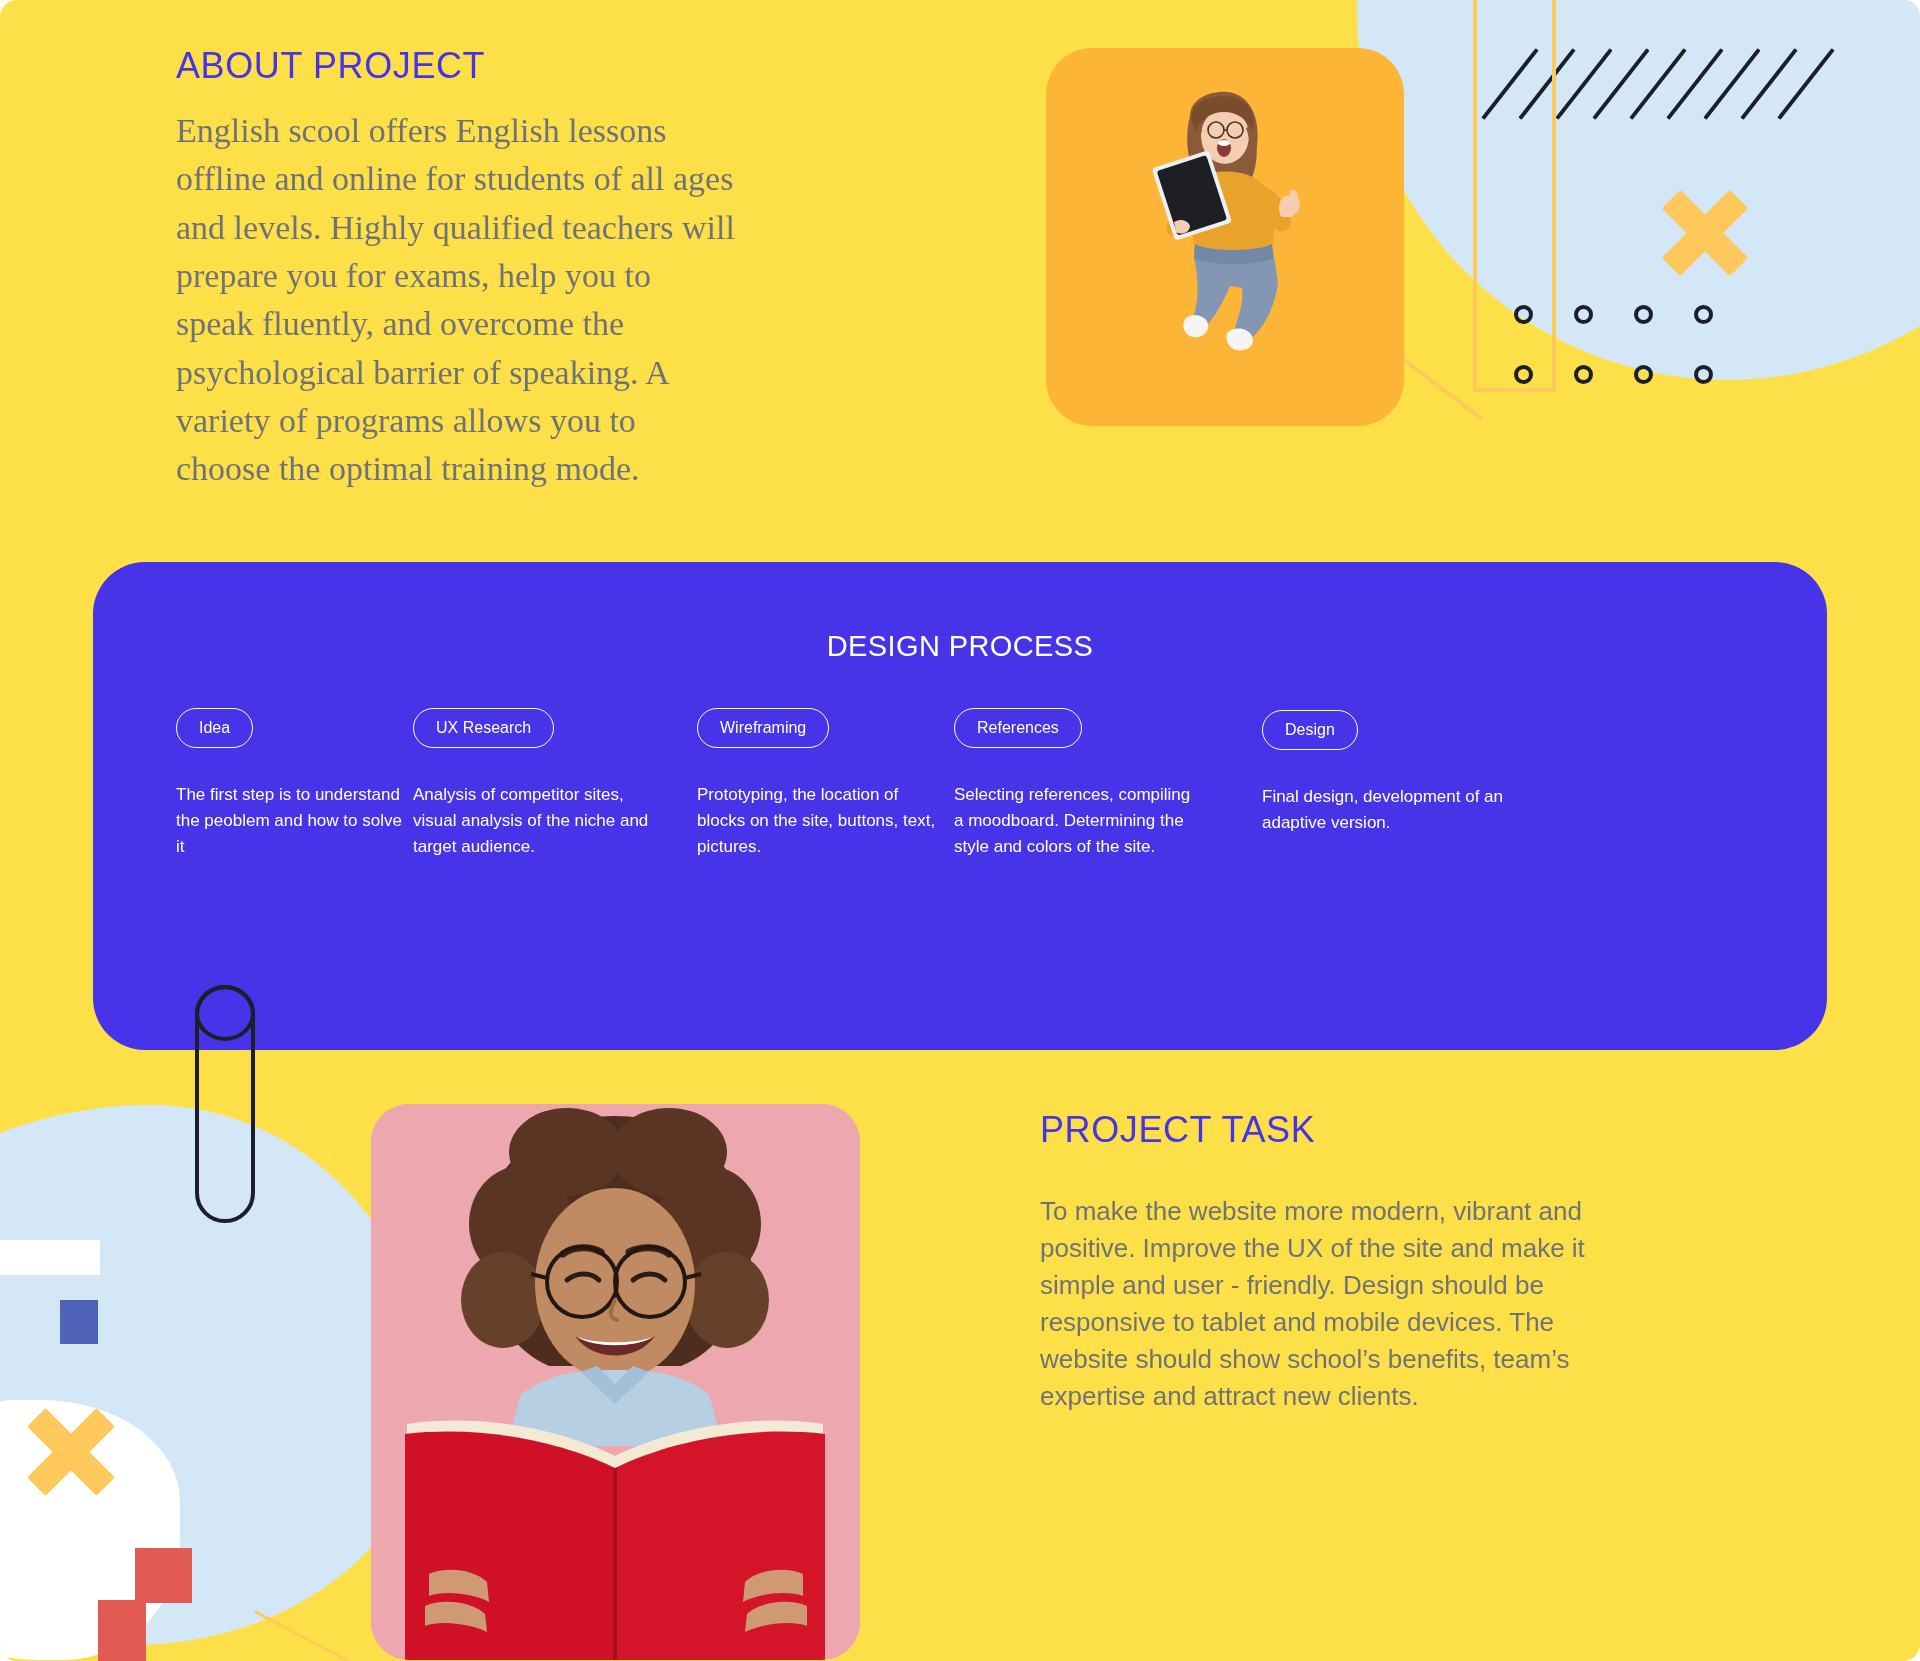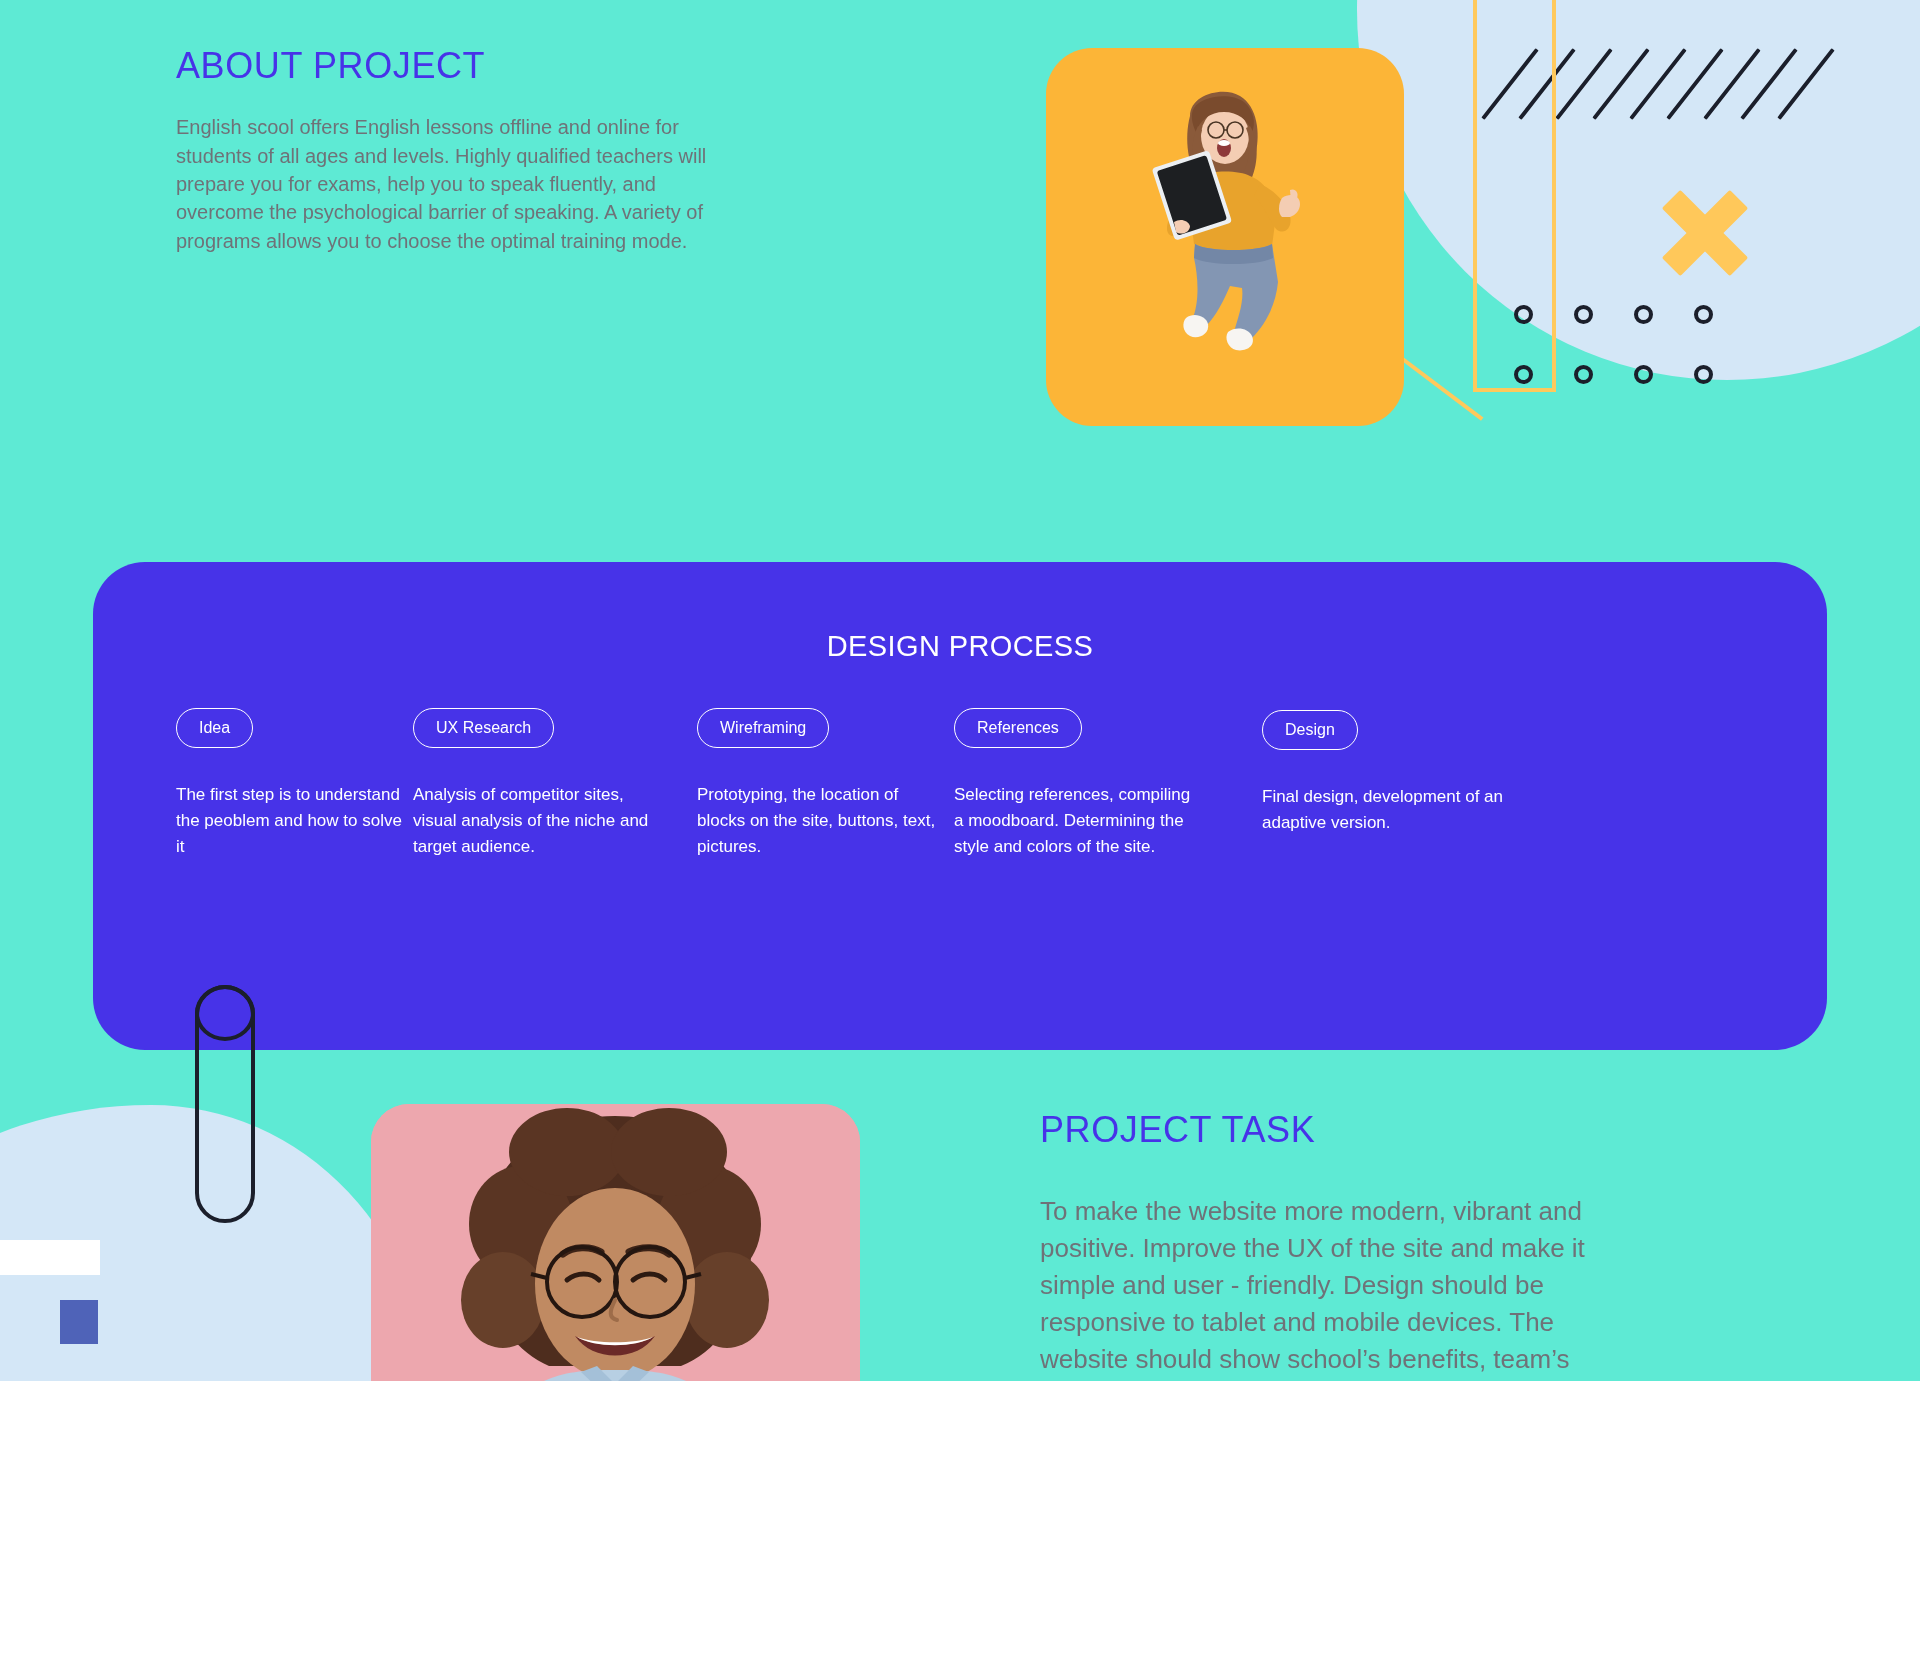--- a/index.html
+++ b/index.html
@@ -3,21 +3,21 @@
 <meta charset="utf-8">
 <style>
   * { box-sizing: border-box; margin: 0; padding: 0; }
   html, body {
     width: 1920px;
     height: 1661px;
     background: #ffffff;
     font-family: "Liberation Sans", sans-serif;
     overflow: hidden;
   }
-  .page { position: relative; width: 1920px; height: 1381px; background:#5eead4; overflow:hidden; }
+  .page { position: relative; width: 1920px; height: 1661px; background:#fde047; overflow:hidden;border-radius:17px; }
 
   
   .deco { position:absolute; pointer-events:none; }
 
   .blue-blob-tr {
     position:absolute; left:1357px; top:-360px; width:740px; height:740px;
     background:#d4e7f7; border-radius:50%;
   }
   .hatch-group { position:absolute; left:1508px; top:40px; width:330px; height:90px; }
   .hatch-line {
@@ -86,21 +86,21 @@
     background:#ffc95c; transform: rotate(28deg); transform-origin:left center;
   }
 
   
   .about-block { position:absolute; left:176px; top:44px; width:560px; }
   .sec-title {
     font-size:36px; font-weight:400; letter-spacing:0.6px; color:#4733e8;
     line-height:1.2; white-space:nowrap;
   }
   .body-copy {
-    margin-top:26px; font-size:20px; line-height:1.42; color:#6f7278; font-weight:400;
+    margin-top:20px; font-size:34px; line-height:1.42; color:#6f7278; font-weight:400;font-family:Liberation Serif, serif;
   }
 
   
   .photo-card-yellow {
     position:absolute; left:1046px; top:48px; width:358px; height:378px;
     background:#fcb537; border-radius:46px; overflow:hidden;
   }
   .jump-figure { position:absolute; left:86px; top:38px; width:190px; height:310px; }
 
   

